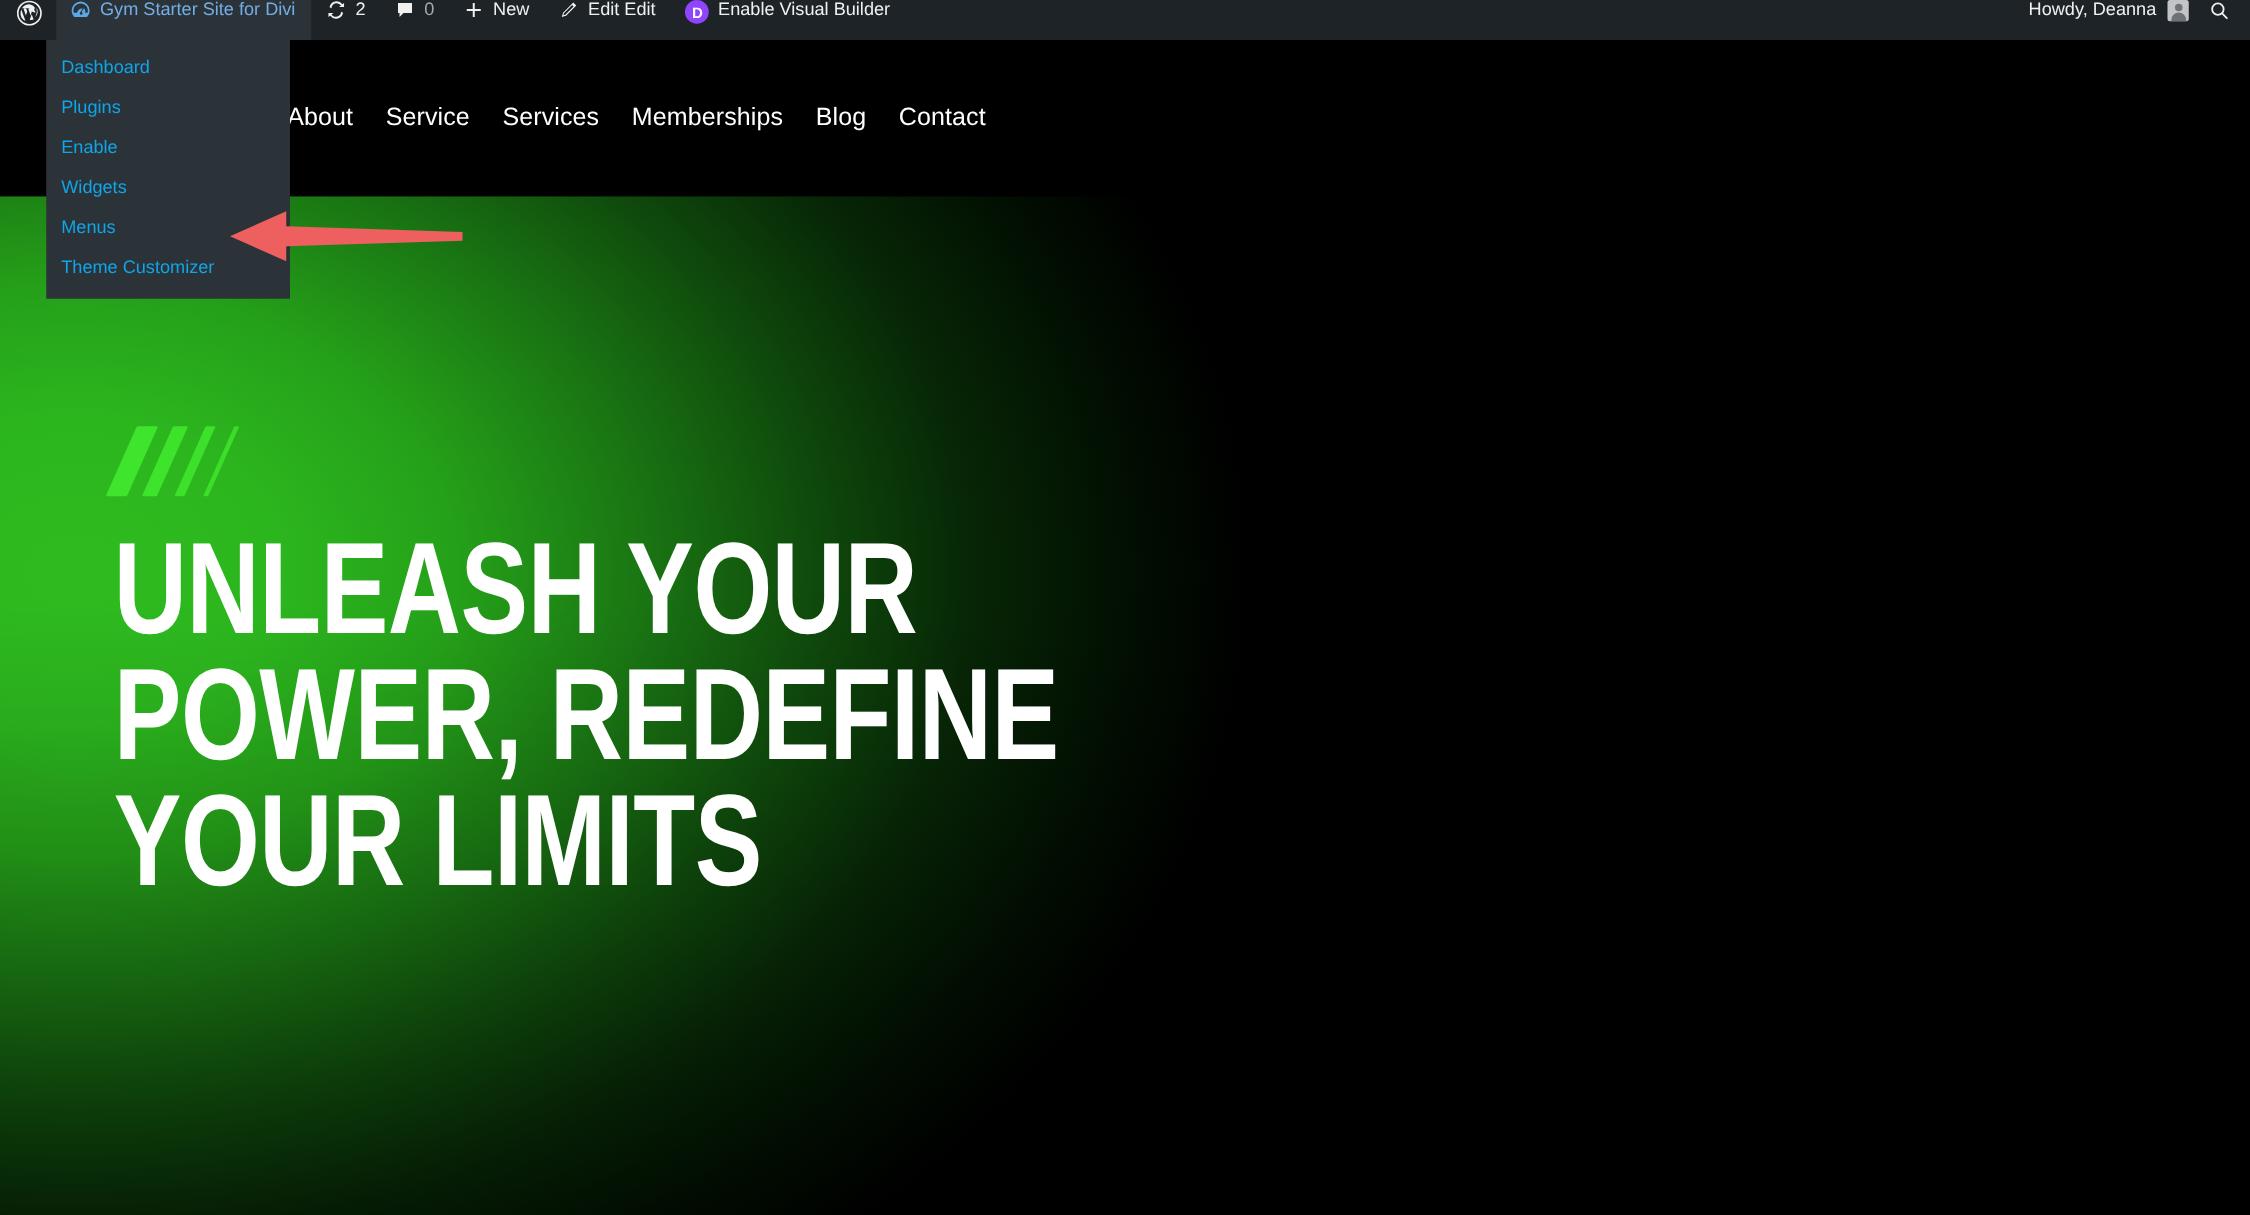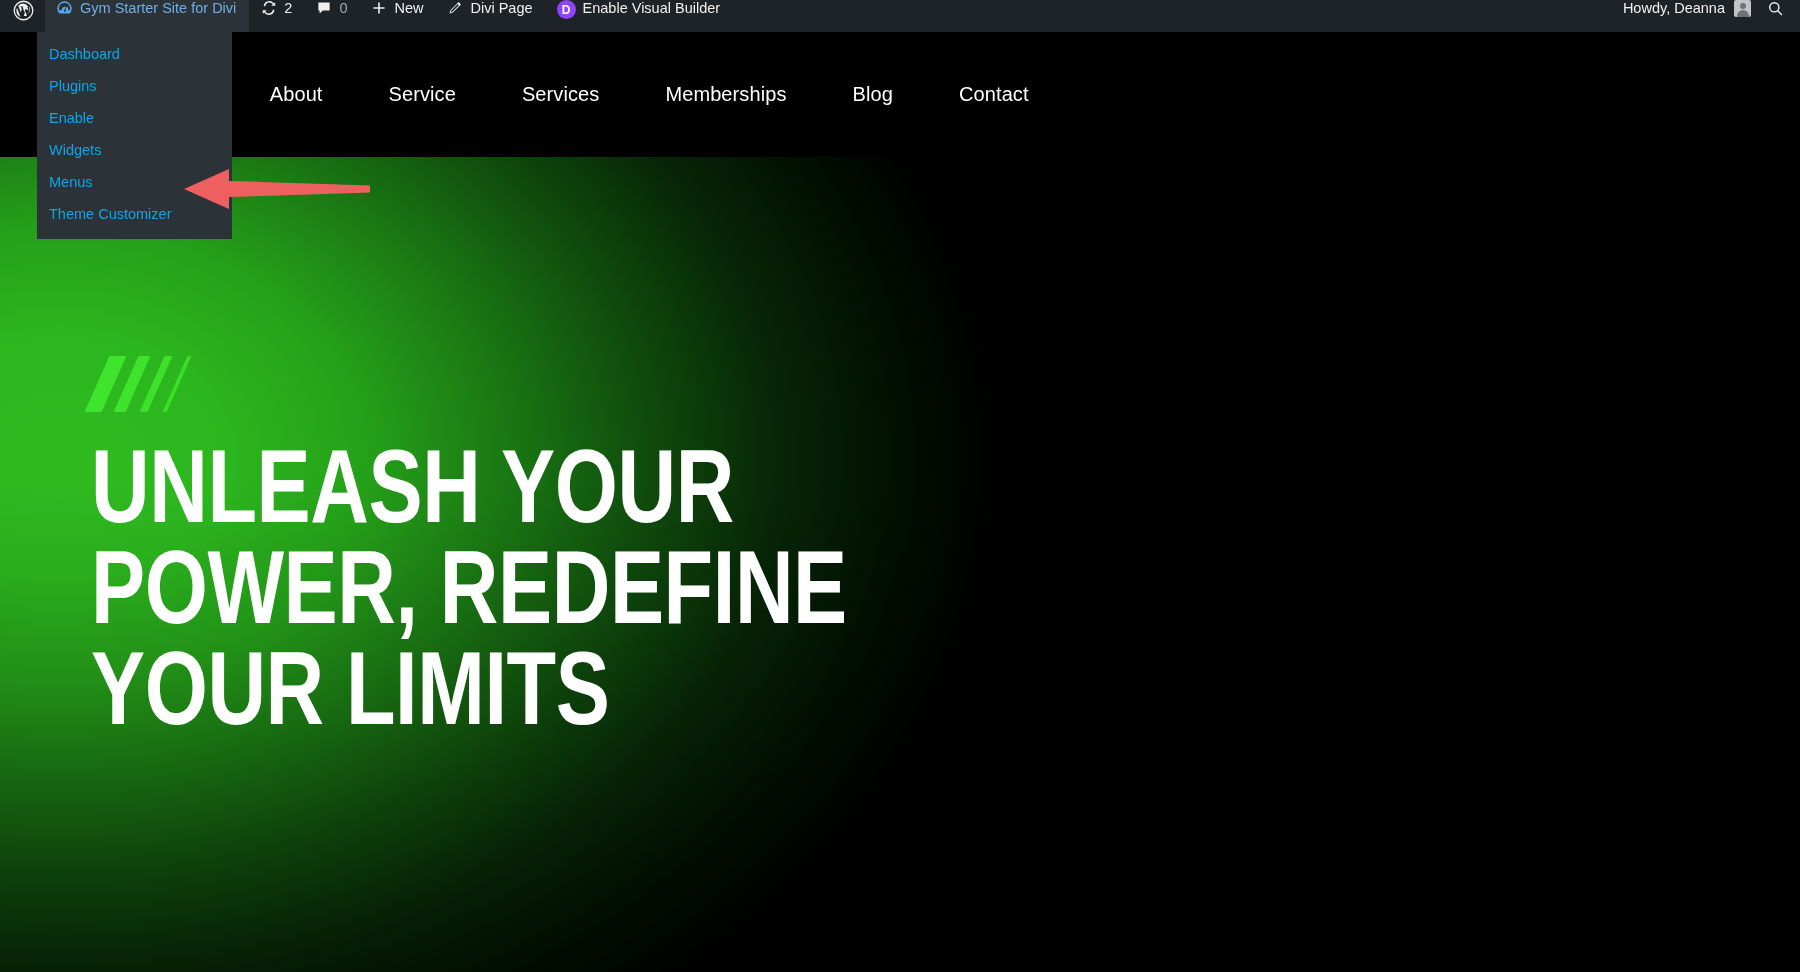--- a/index.html
+++ b/index.html
@@ -46,21 +46,21 @@
     width: 1800px; height: 125px;
     background: #000;
     z-index: 5;
   }
   #site-nav {
     position: absolute;
     left: 150px; top: 0;
     height: 125px;
     display: flex;
     align-items: center;
-    gap: 66px;
+    gap: 26px;
   }
   .nav-link {
     color: #ffffff;
     font-size: 20px;
     letter-spacing: 0.1px;
     text-decoration: none;
     white-space: nowrap;
   }
   #join-now-button {
     position: absolute;
@@ -76,21 +76,21 @@
     letter-spacing: 2.1px;
     cursor: pointer;
     display: flex;
     align-items: center;
     justify-content: center;
   }
 
   
   #hero-content {
     position: absolute;
-    left: 91px; top: 356px;
+    left: 91px; top: 341px;
     width: 1000px;
     z-index: 3;
   }
   #hero-slashes {
     position: relative;
     width: 110px; height: 56px;
     margin-bottom: 24px;
   }
   .slash {
     position: absolute;
@@ -306,21 +306,21 @@
       </span>
       <span>New</span>
     </a>
 
     <a class="ab-item">
       <span>
         <svg width="16" height="16" viewBox="0 0 20 20" aria-hidden="true">
           <path fill="#f0f0f1" d="M14.5 2.5l3 3L7.3 15.7 3 17l1.3-4.3L14.5 2.5zm-1.1 2.6l-8.2 8.2-.6 2 2-.6 8.2-8.2-1.4-1.4z"></path>
         </svg>
       </span>
-      <span>Divi Page</span>
+      <span>Edit Edit</span>
     </a>
 
     <a class="ab-item">
       <span class="divi-badge">D</span>
       <span>Enable Visual Builder</span>
     </a>
 
     <div id="admin-bar-right">
       <a class="ab-item" id="ab-howdy">
         <span>Howdy, Deanna</span>

